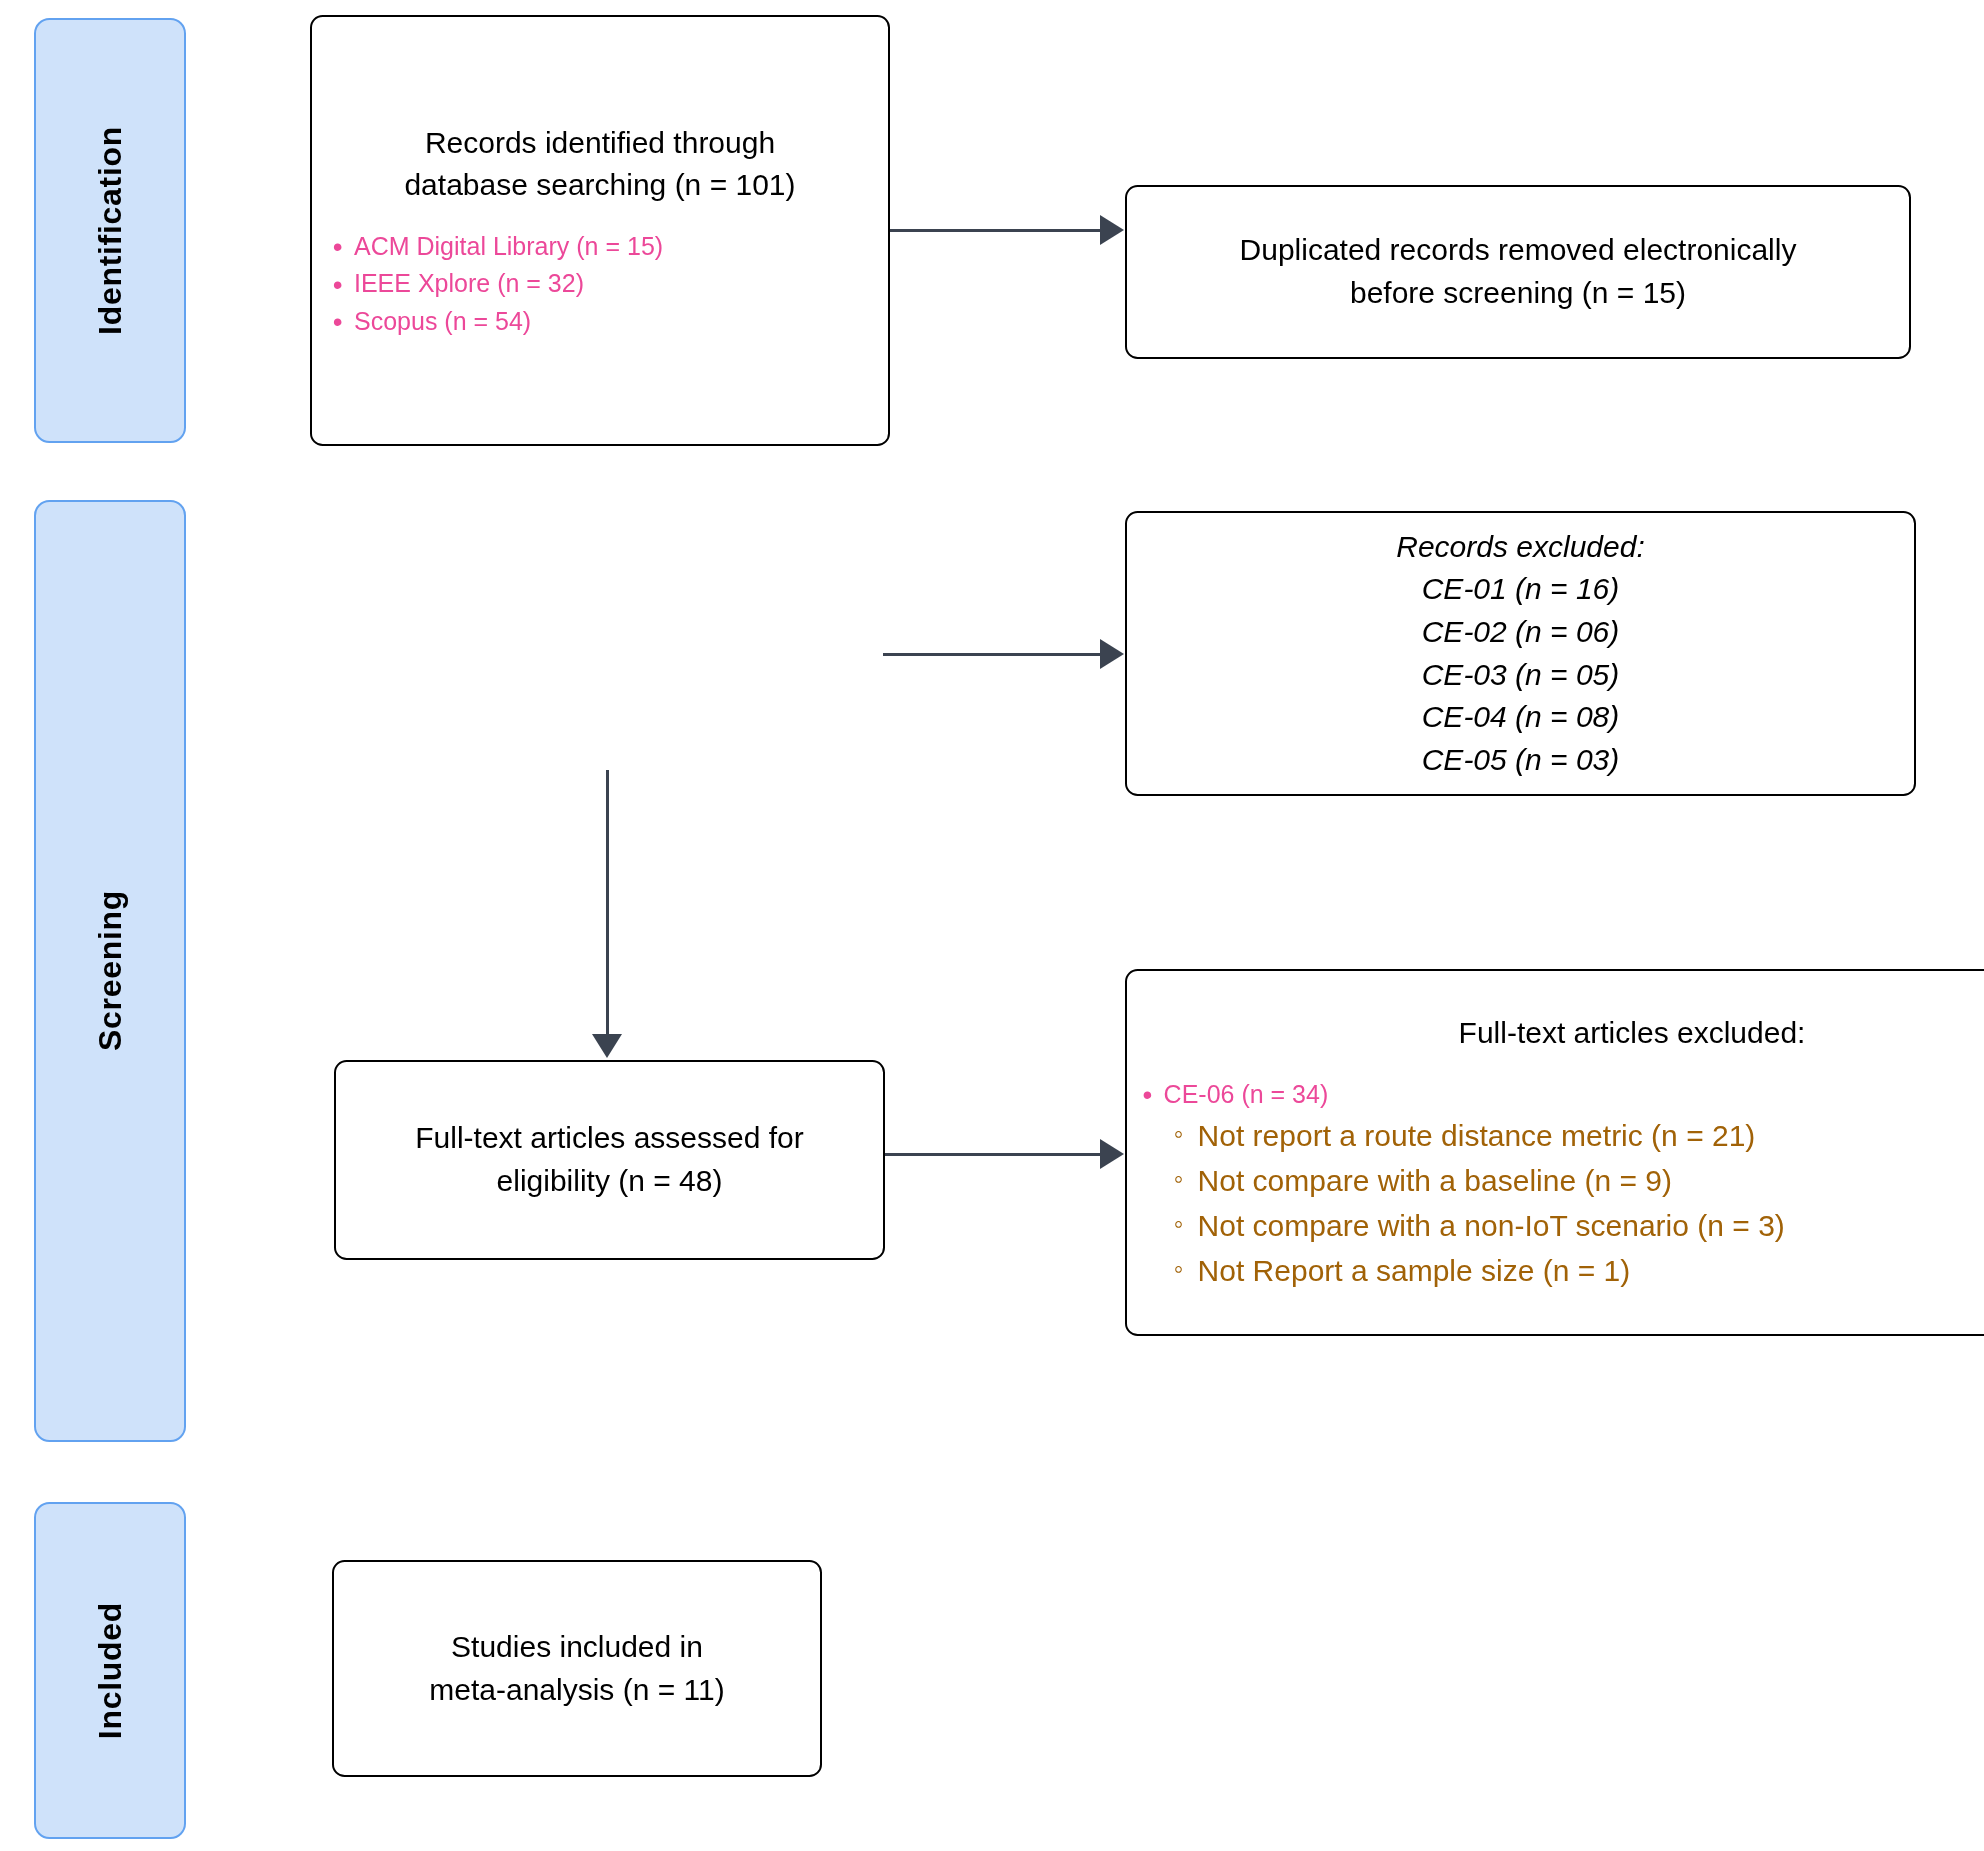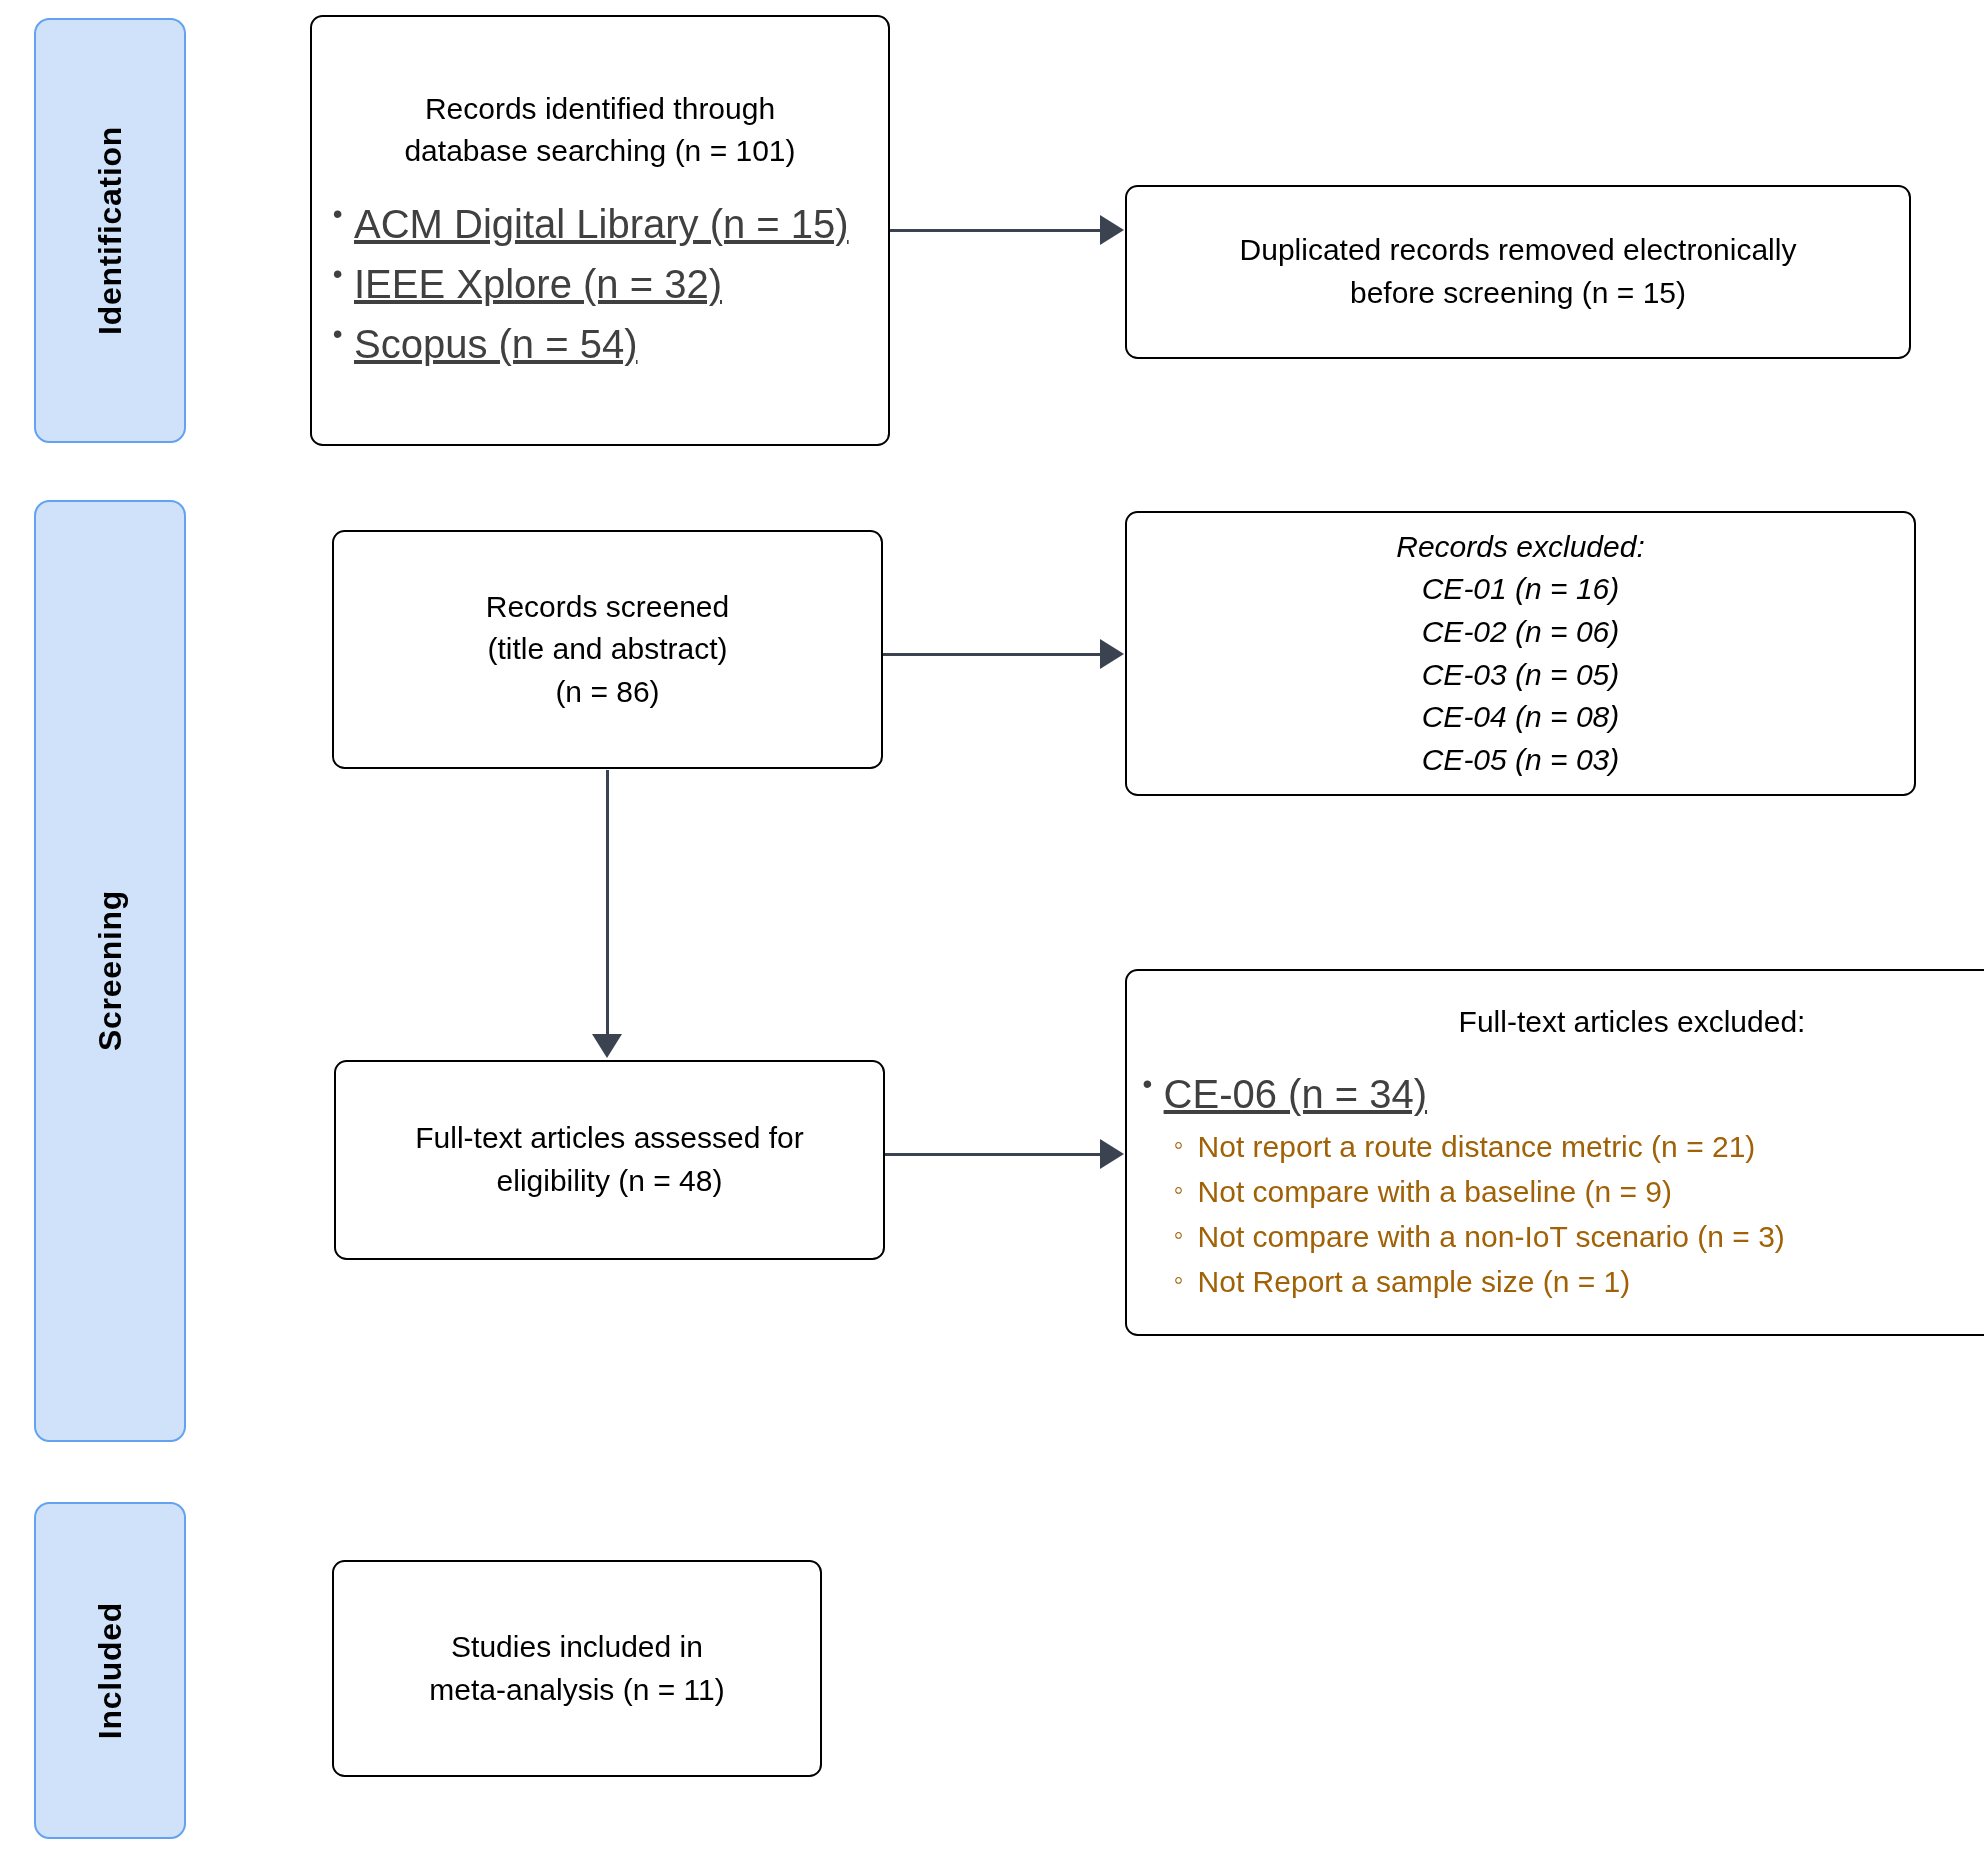--- a/index.html
+++ b/index.html
@@ -60,27 +60,26 @@
     white-space: nowrap;
   }
   .gap { height: 21px; }
 
   ul.bullets {
     list-style: none;
     margin: 0;
     padding: 0;
   }
   ul.bullets > li {
-    font-size: 40px;
+    font-size: 25px;
     line-height: 1.5;
-    color: #404040;
+    color: #ec4899;
     position: relative;
     padding-left: 24px;
     white-space: nowrap;
-    text-decoration: underline;
   }
   ul.bullets > li::before {
     content: "\2022";
     position: absolute;
     left: 2.8px;
     top: -1.4px;
     font-size: 28px;
   }
   ul.subbullets {
     list-style: none;
@@ -163,25 +162,20 @@
   <div class="conn">
     <div class="conn-h-line" style="left:890px; top:229px; width:210px;"></div>
     <div class="arrow-right" style="left:1100px; top:215px;"></div>
   </div>
 
   <div class="flow-box center-text" style="left:1125px; top:141px; width:786px; height:174px;margin-top:44px;">
     <div class="box-head">Duplicated records removed electronically</div>
     <div class="box-head">before screening (n = 15)</div>
   </div>
 
-  <div class="flow-box center-text" style="left:332px; top:530px; width:551px; height:239px;">
-    <div class="box-head">Records screened</div>
-    <div class="box-head">(title and abstract)</div>
-    <div class="box-head">(n = 86)</div>
-  </div>
 
   <div class="conn">
     <div class="conn-h-line" style="left:883px; top:653px; width:217px;"></div>
     <div class="arrow-right" style="left:1100px; top:639px;"></div>
   </div>
 
   <div class="flow-box center-text" style="left:1125px; top:511px; width:791px; height:285px;font-style:italic;">
     <div class="box-head">Records excluded:</div>
     <div class="box-head">CE-01 (n = 16)</div>
     <div class="box-head">CE-02 (n = 06)</div>

